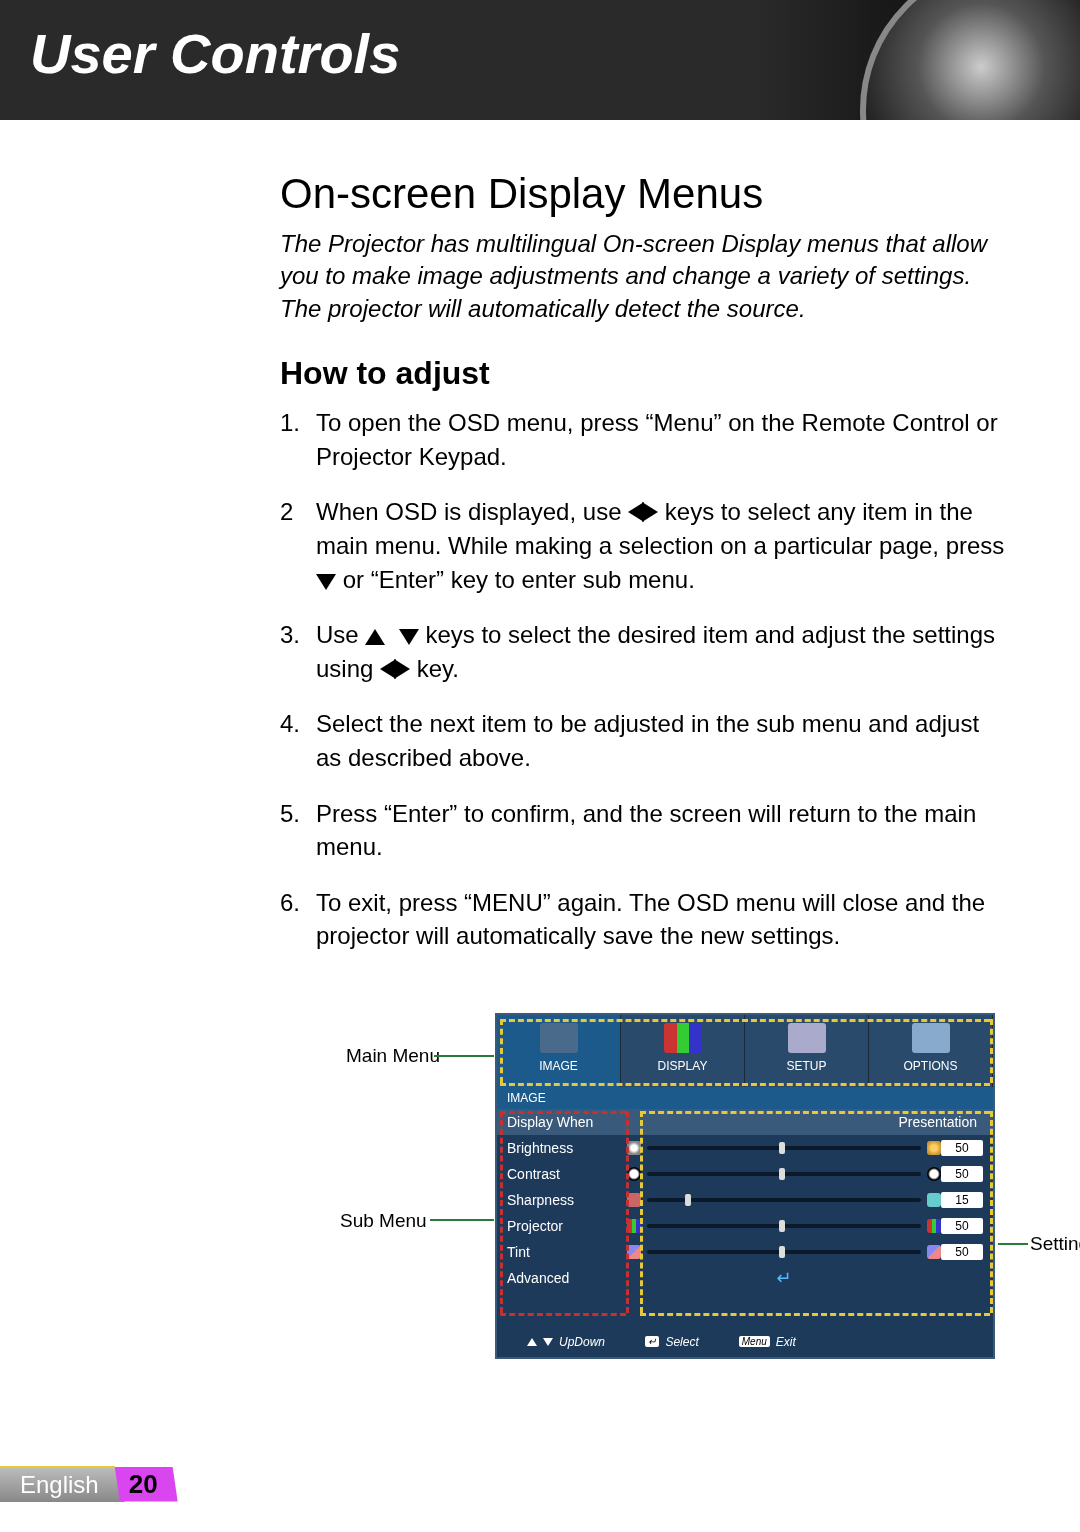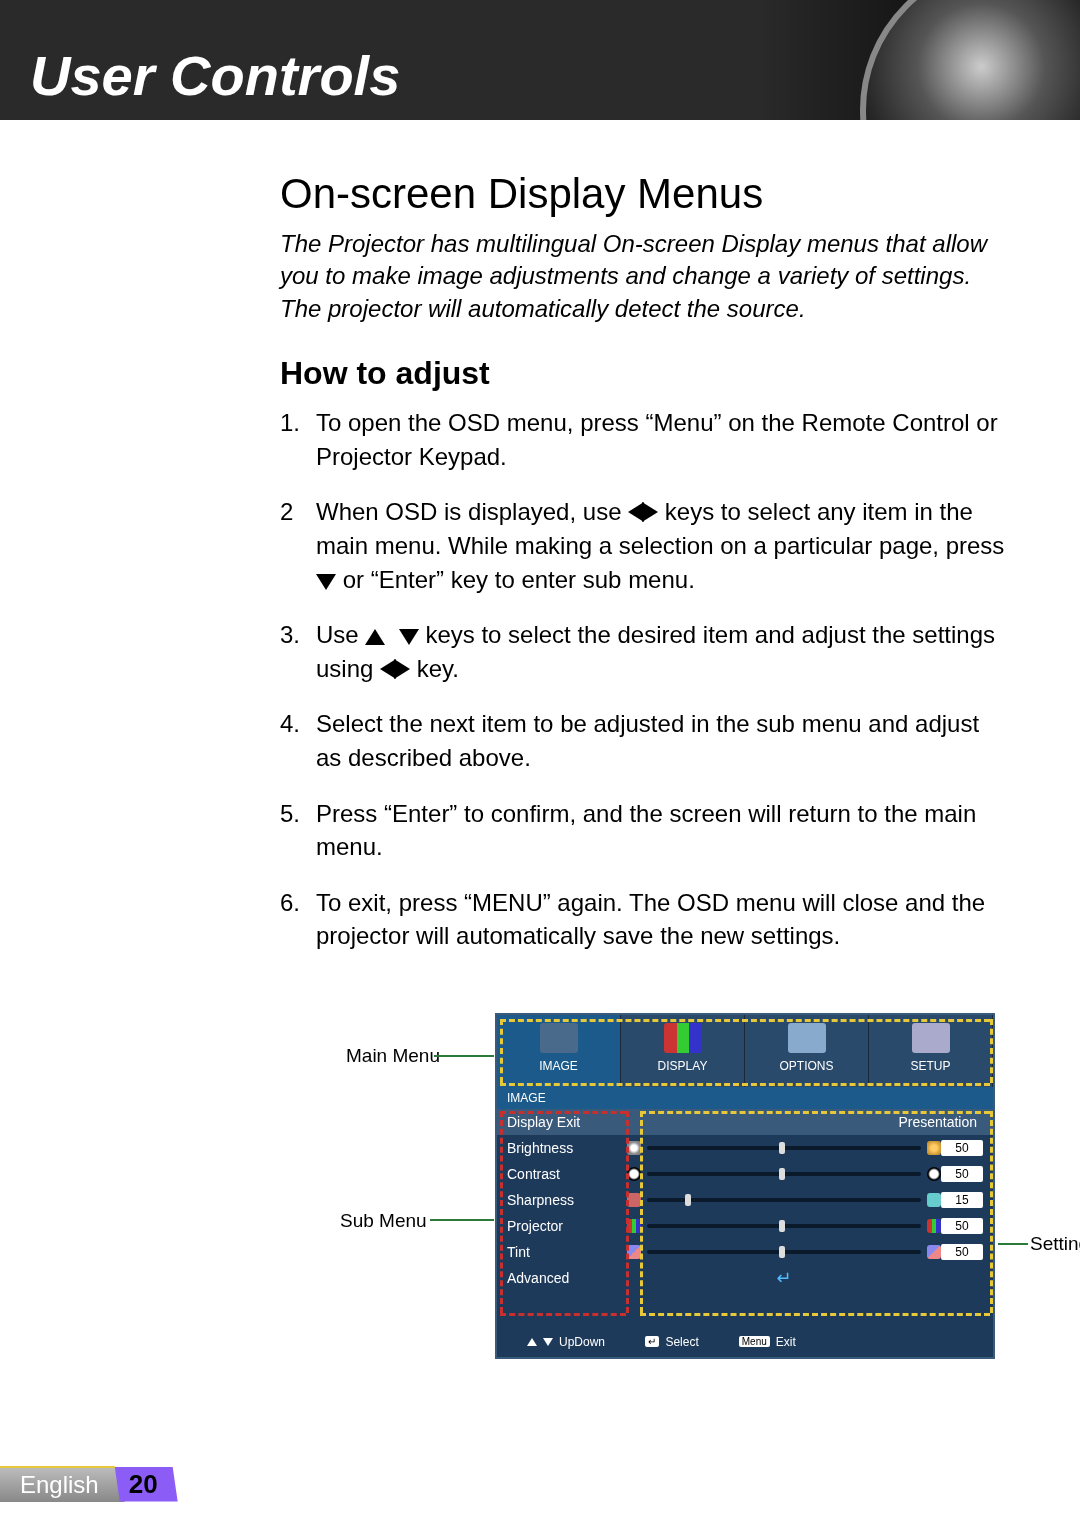--- a/index.html
+++ b/index.html
@@ -14,21 +14,21 @@
     position: absolute;
     right: 0; top: -40px;
     width: 300px; height: 300px;
     border-radius: 50%;
     background: radial-gradient(circle at 40% 35%, #ccc 0%, #555 25%, #000 65%);
     border: 6px solid #888;
     transform: translateX(80px);
   }
   .header-title {
     position: absolute;
-    left: 30px; top: 43px;
+    left: 30px; top: 21px;
     font-size: 56px;
     font-weight: bold;
     font-style: italic;
     color: #fff;
   }
   .content {
     padding: 30px 70px 0 280px;
   }
   .section-title {
     font-size: 42px;
@@ -163,20 +163,21 @@
   .mi-sq2 { background: #6cc; }
   .mi-bars { background: linear-gradient(to right, #c33 33%, #3c3 33% 66%, #33c 66%);     }
   .mi-tint { background: linear-gradient(135deg, #88e 50%, #e88 50%); }
   .enter-glyph { color: #5bf; font-size: 18px; }
 
   .osd-foot {
     height: 30px; display: flex; align-items: center;
     color: #fff; font-size: 12px;
     gap: 40px; padding: 0 30px;
     background: #1e3a5b;
+    font-style: italic;
   }
   .osd-foot .kb { display: inline-flex; align-items: center; gap: 6px; }
   .kb-tri-up { width:0;height:0;border-left:5px solid transparent;border-right:5px solid transparent;border-bottom:8px solid #fff; }
   .kb-tri-down { width:0;height:0;border-left:5px solid transparent;border-right:5px solid transparent;border-top:8px solid #fff; }
   .kb-box { background:#fff;color:#000;padding:0 3px;border-radius:2px;font-size:10px; }
 
   .dash-yellow-h { position:absolute; border-top: 3px dashed #e6c838; }
   .dash-yellow-v { position:absolute; border-left: 3px dashed #e6c838; }
   .dash-red-h { position:absolute; border-top: 3px dashed #c83030; }
   .dash-red-v { position:absolute; border-left: 3px dashed #c83030; }
@@ -189,21 +190,21 @@
   }
   .footer-lang {
     background: linear-gradient(to bottom, #bbb, #888);
     color: #fff;
     padding: 3px 26px 3px 20px;
     font-size: 24px;
     clip-path: polygon(0 0, 92% 0, 100% 100%, 0 100%);
     border-top: 2px solid #e6c838;
   }
   .footer-page {
-    background: #8b5cf6;
+    background: #d946ef;
     color: #000;
     font-size: 26px;
     padding: 2px 20px 2px 14px;
     clip-path: polygon(0 0, 92% 0, 100% 100%, 8% 100%);
     margin-left: -10px;
     font-weight: bold;
   }
   .page-root { position: relative; width: 1080px; height: 1532px; }
 </style>
 </head>
@@ -274,34 +275,34 @@
         <div class="osd-tabs">
           <div class="osd-tab selected">
             <div class="icon-box"></div>
             <div>IMAGE</div>
           </div>
           <div class="osd-tab">
             <div class="icon-box" style="background:linear-gradient(to right,#c33 33%,#3c3 33% 66%,#33c 66%);"></div>
             <div>DISPLAY</div>
           </div>
           <div class="osd-tab">
+            <div class="icon-box" style="background:#aac;"></div>
+            <div>SETUP</div>
+          </div>
+          <div class="osd-tab">
             <div class="icon-box" style="background:#8ac;"></div>
             <div>OPTIONS</div>
           </div>
-          <div class="osd-tab">
-            <div class="icon-box" style="background:#aac;"></div>
-            <div>SETUP</div>
-          </div>
         </div>
 
         <div class="osd-section-label">IMAGE</div>
 
         <div class="osd-body">
           <div class="osd-row header-row">
-            <span class="label">Display Exit</span>
+            <span class="label">Display When</span>
             <span class="mid"></span>
             <span style="margin-right:6px;text-align:center;">Presentation</span>
           </div>
           <div class="osd-row">
             <span class="label">Brightness</span>
             <span class="mid">
                 <span class="mini-icon mi-sun"></span>
                 <span class="slider p50"></span>
                 <span class="mini-icon mi-sun2"></span>
               </span>

